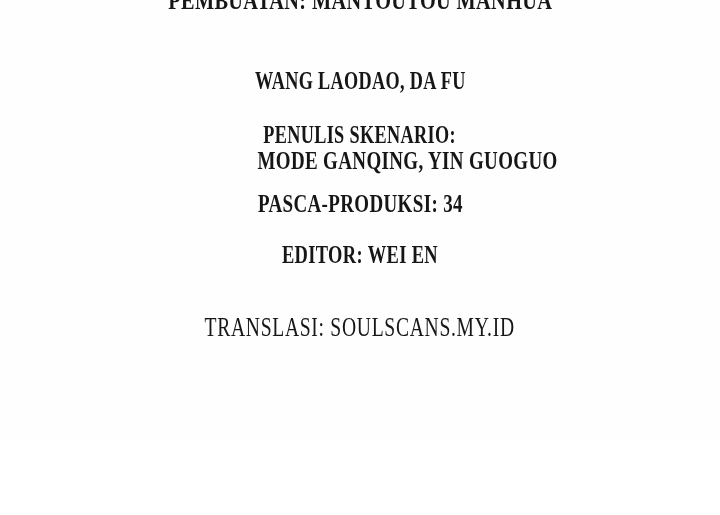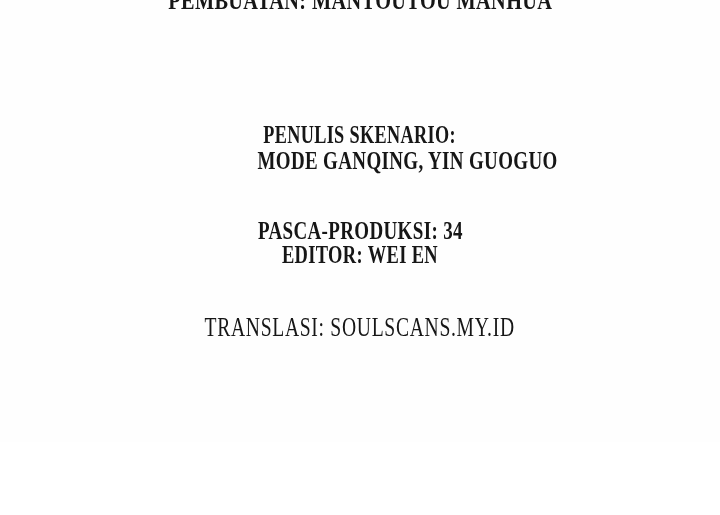--- a/index.html
+++ b/index.html
@@ -39,21 +39,21 @@
     font-family: "Liberation Serif", "DejaVu Serif", serif;
     font-weight: normal;
     font-size: 28px;
     letter-spacing: 1px;
   }
   .l0 { top: -12px; --sx: 0.78; }
   .l1 { top: 40px;  --sx: 0.73; }
   .l2 { top: 68px;  --sx: 0.70; }
   .l3 { top: 122px; --sx: 0.70; }
   .l4 { top: 148px; margin-left: 48px; --sx: 0.73; }
-  .l5 { top: 218px; text-decoration: underline; --sx: 0.73; }
+  .l5 { top: 191px; text-decoration: underline; --sx: 0.73; }
   .l6 { top: 242px; --sx: 0.71; }
   .l7 { top: 313px; --sx: 0.70; }
   #ground-line {
     position: absolute;
     left: 0;
     top: 508px;
     width: 720px;
     height: 4px;
     background: #0a0a0a;
   }
@@ -68,20 +68,23 @@
 </head>
 <body>
 
 <div id="page">
 
   <div class="credit-line deco l0">
     <span>PEMBUATAN: MANTOUTOU MANHUA</span>
   </div>
 
 
+  <div class="credit-line deco l2">
+    <span>WANG LAODAO, DA FU</span>
+  </div>
 
   <div class="credit-line deco l3">
     <span>PENULIS SKENARIO:</span>
   </div>
 
   <div class="credit-line deco l4">
     <span>MODE GANQING, YIN GUOGUO</span>
   </div>
 
   <div class="credit-line deco l5">

